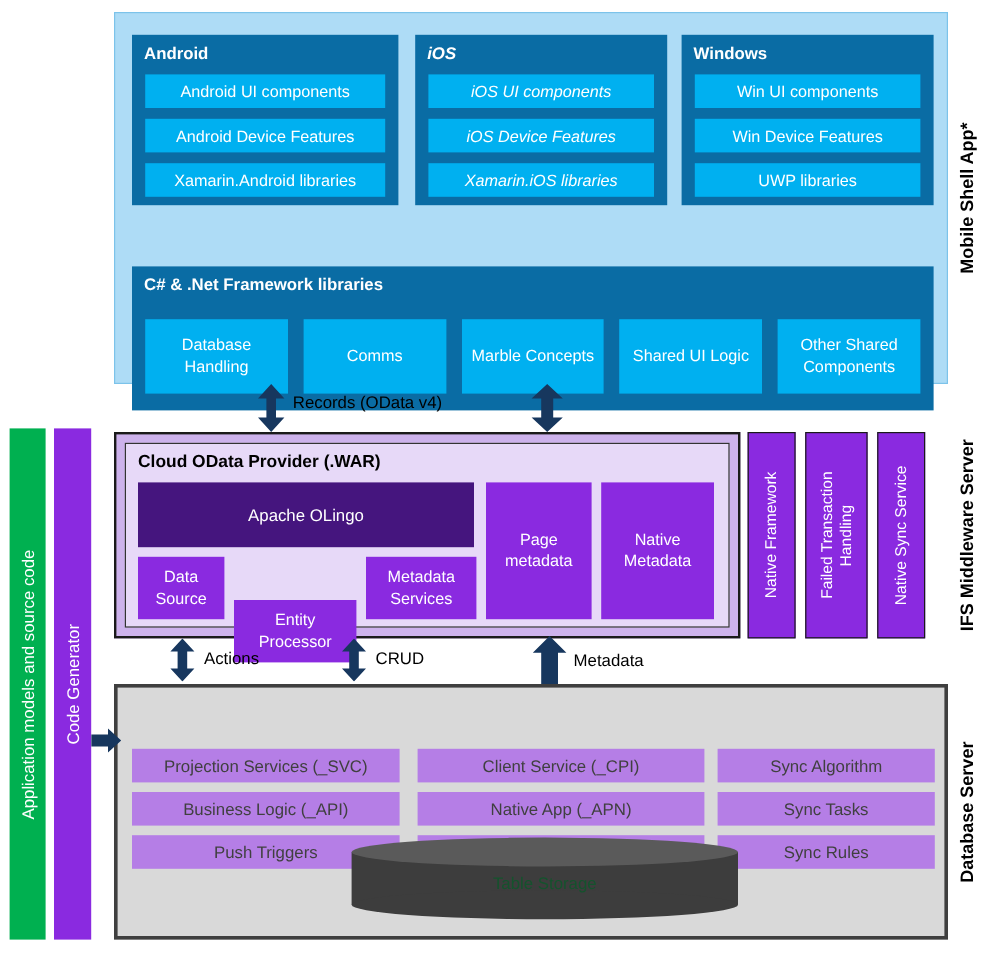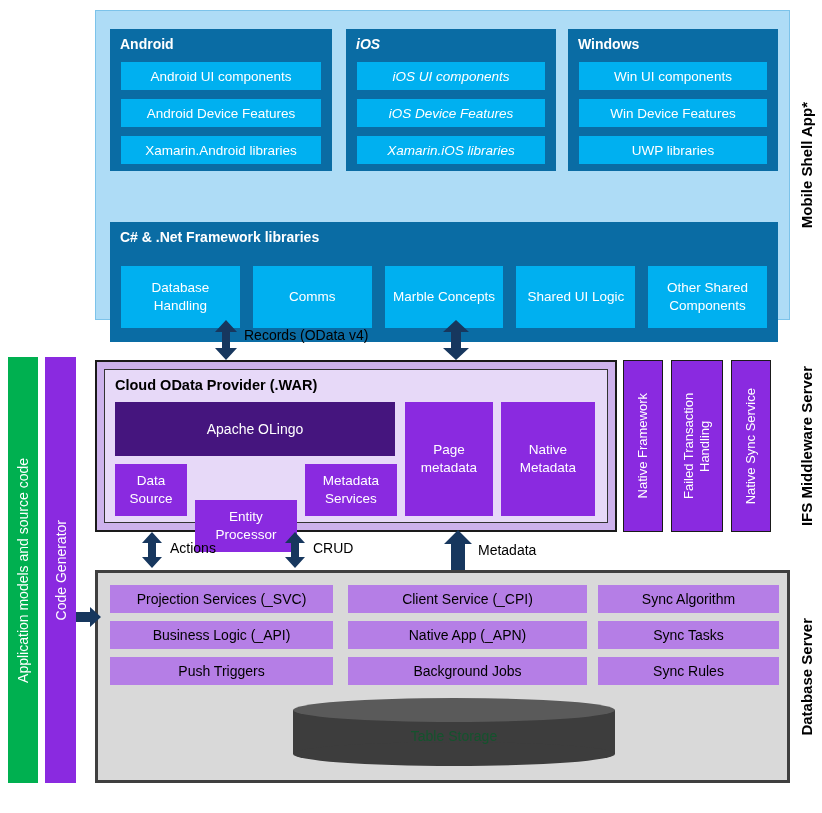--- a/index.html
+++ b/index.html
@@ -23,21 +23,21 @@
   #middleware{left:95px;top:360px;width:522px;height:172px;background:#cdb2ec;border:2px solid #1a1a1a;box-sizing:border-box;}
   #mw-inner{position:absolute;left:7px;top:7px;right:7px;bottom:7px;background:#e7d9f8;border:1px solid #333;}
   .mw-title{position:absolute;left:10px;top:7px;font-weight:bold;font-size:14.5px;color:#000;}
   .purple-box{position:absolute;background:#8a2ae0;color:#fff;display:flex;align-items:center;justify-content:center;text-align:center;font-size:13.5px;line-height:1.3;padding:2px;box-sizing:border-box;}
   .olingo{background:#45157e;font-size:14px;}
   .vbar{position:absolute;background:#8a2ae0;border:1px solid #1a1a1a;box-sizing:border-box;display:flex;align-items:center;justify-content:center;color:#fff;font-size:13px;text-align:center;}
   .vbar span{writing-mode:vertical-rl;transform:rotate(180deg);max-height:160px;line-height:1.25;}
 
   
   #database{left:95px;top:570px;width:695px;height:213px;background:#d9d9d9;border:3px solid #3f3f3f;box-sizing:border-box;}
-  .db-box{position:absolute;background:#b57ee6;color:#000000;display:flex;align-items:center;justify-content:center;font-size:14px;height:28px;text-align:center;}
+  .db-box{position:absolute;background:#b57ee6;color:#404040;display:flex;align-items:center;justify-content:center;font-size:14px;height:28px;text-align:center;margin-top:39px;}
   
   #cylinder{position:absolute;left:195px;top:125px;width:322px;height:68px;}
   #cylinder .cyl-top{position:absolute;left:0;right:0;top:0;height:24px;border-radius:50%;background:#5a5a5a;z-index:2;}
   #cylinder .cyl-body{position:absolute;left:0;right:0;top:12px;bottom:12px;background:#3d3d3d;z-index:1;display:flex;align-items:center;justify-content:center;}
   #cylinder .cyl-bot{position:absolute;left:0;right:0;bottom:0;height:24px;border-radius:50%;background:#3d3d3d;z-index:1;}
   #cylinder .cyl-label{position:absolute;left:0;right:0;top:30px;text-align:center;color:#14532d;font-size:14px;z-index:3;}
 
   
   .left-bar{position:absolute;top:357px;height:426px;display:flex;align-items:center;justify-content:center;color:#fff;font-size:14px;}
   .left-bar span{writing-mode:vertical-rl;transform:rotate(180deg);white-space:nowrap;}

